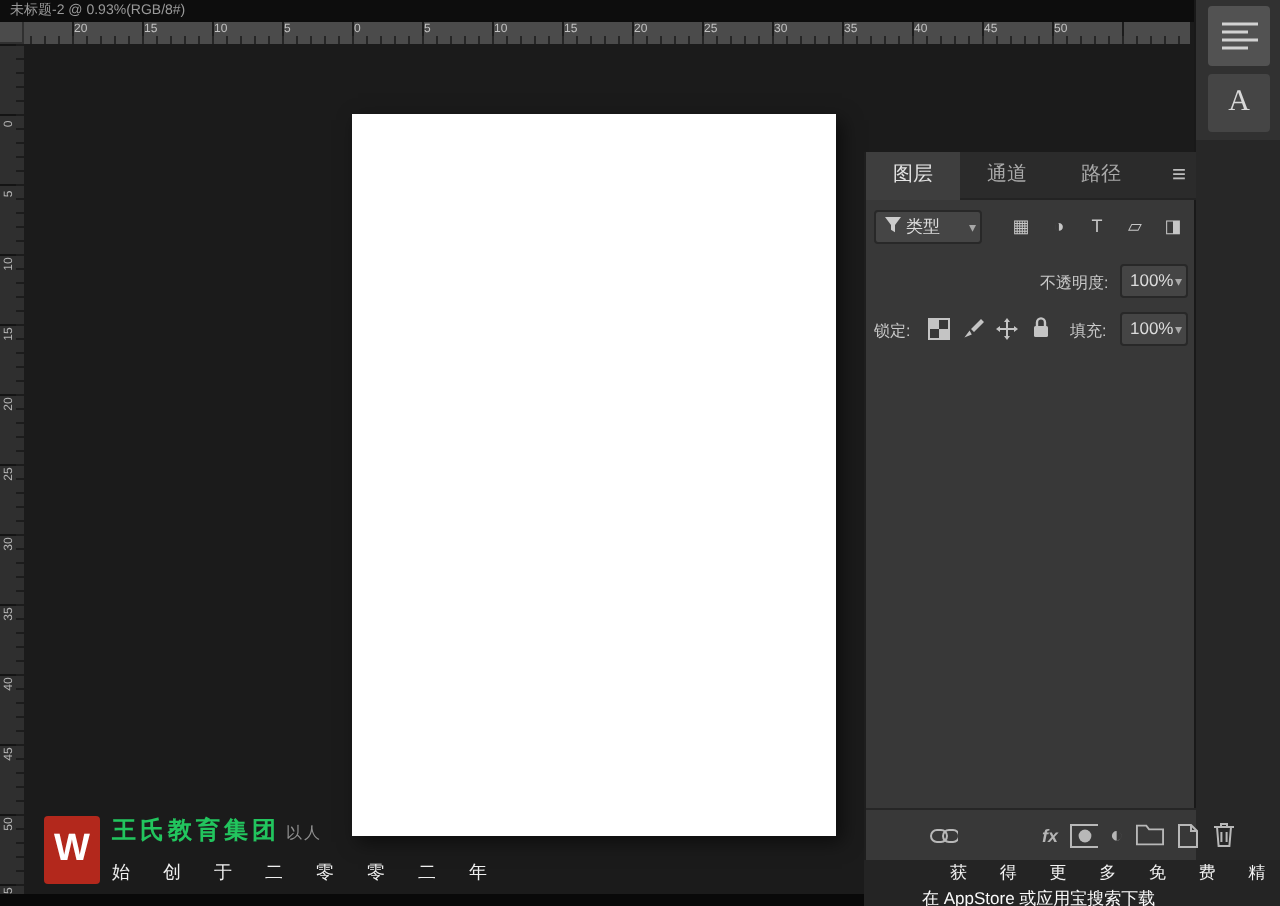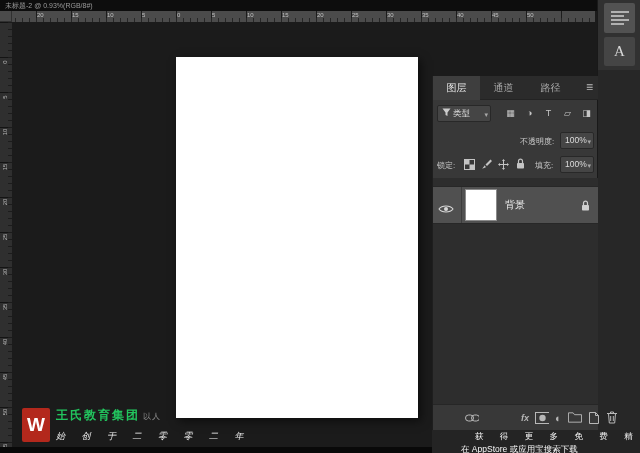--- a/index.html
+++ b/index.html
@@ -105,21 +105,21 @@
 
   .bottom-strip { left:0; top:447px; width:640px; height:6px; background:#090909; z-index:5; }
 
   .brand { inset:0; z-index:7; pointer-events:none; }
   .logo { position:absolute; left:22px; top:408px; width:28px; height:34px; background:#b3281c;
           border-radius:2px; color:#ffffff; font-weight:bold; font-size:19px; text-align:center; line-height:34px; }
   .company { position:absolute; left:56px; top:407px; font-size:12px; font-weight:bold; color:#22c55e;
              letter-spacing:2px; white-space:nowrap; }
   .tagline { position:absolute; left:143px; top:411px; font-size:8px; color:#8f8f8f; letter-spacing:1px; }
   .founded { position:absolute; left:56px; top:430px; font-size:9px; color:#efefef; letter-spacing:7px;
-             white-space:nowrap;font-style:italic; }
+             white-space:nowrap; }
 </style>
 </head>
 <body>
 
 <div class="abs titlebar">
   <span>未标题-2 @ 0.93%(RGB/8#)</span>
 </div>
 
 <div class="abs hruler" id="hruler">
     <span class="hnum" style="left: 25px;">20</span>
@@ -230,39 +230,20 @@
         <path d="M2.5 5 V3.2 a2 2 0 0 1 4 0 V5" fill="none" stroke="#c4c4c4" stroke-width="1.2"></path>
         <rect x="1" y="5" width="7" height="5.5" rx="0.8" fill="#c4c4c4"></rect>
       </svg>
     </span>
   </div>
   <span class="plabel fill-label">填充:</span>
   <div class="dd fill-val">
     <span>100%</span>
   </div>
 
-  <div class="layer-list">
-    <div class="layer-row">
-      <span class="eye">
-        <svg width="16" height="10" viewBox="0 0 16 10">
-          <path d="M1 5 C4 1 12 1 15 5 C12 9 4 9 1 5 Z" fill="none" stroke="#d8d8d8" stroke-width="1.1"></path>
-          <circle cx="8" cy="5" r="2" fill="#d8d8d8"></circle>
-        </svg>
-      </span>
-      <span class="eye-div"></span>
-      <span class="thumb"></span>
-      <span class="lname">背景</span>
-      <span class="llock">
-        <svg width="9" height="12" viewBox="0 0 9 12">
-          <path d="M2.5 5 V3.2 a2 2 0 0 1 4 0 V5" fill="none" stroke="#d0d0d0" stroke-width="1.2"></path>
-          <rect x="1" y="5" width="7" height="5.5" rx="0.8" fill="#d0d0d0"></rect>
-        </svg>
-      </span>
-    </div>
-  </div>
 
   <div class="bottombar">
     <span class="bicon">
       <svg width="15" height="8">
         <rect x="0.5" y="1" width="8" height="6" rx="3" fill="none" stroke="#b8b8b8"></rect>
         <rect x="6.5" y="1" width="8" height="6" rx="3" fill="none" stroke="#b8b8b8"></rect>
       </svg>
     </span>
     <span class="bicon fx">fx</span>
     <span class="bicon">

